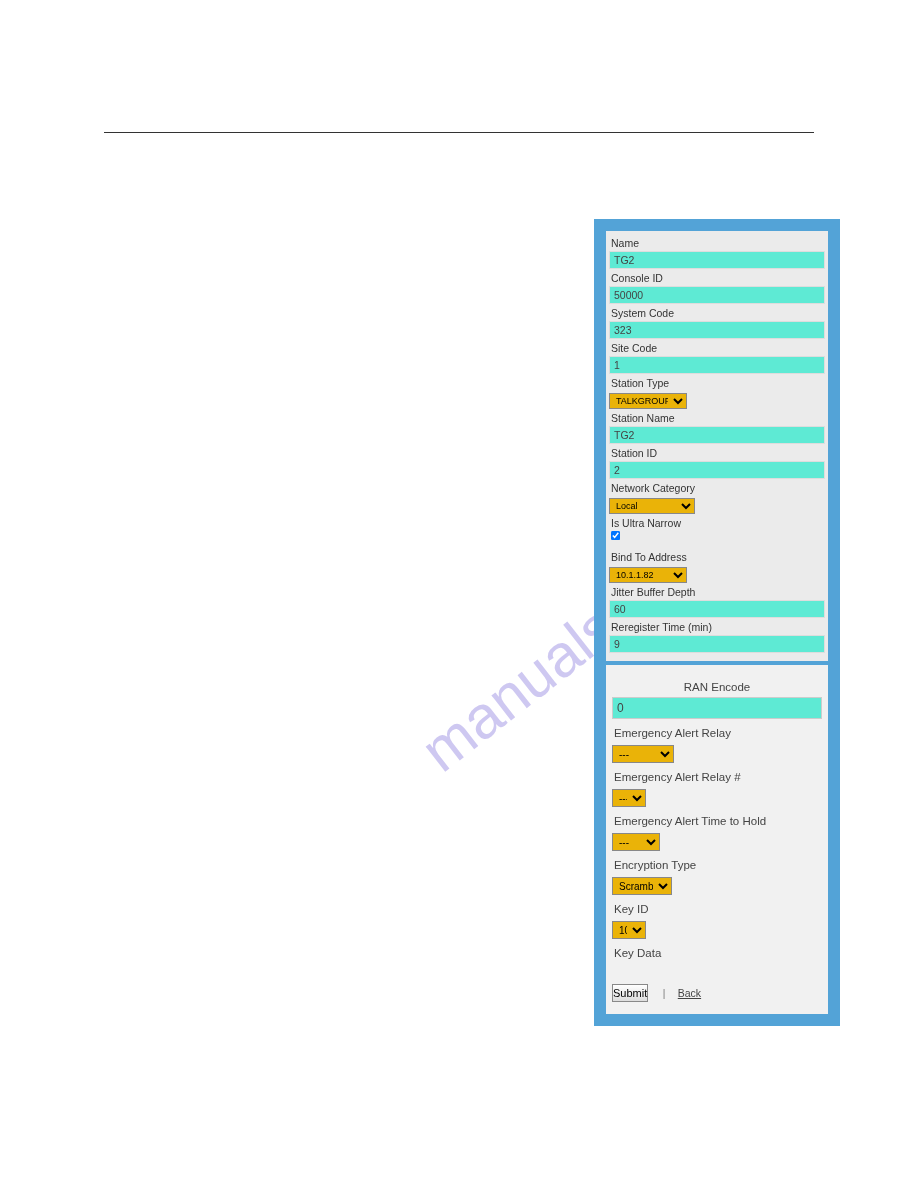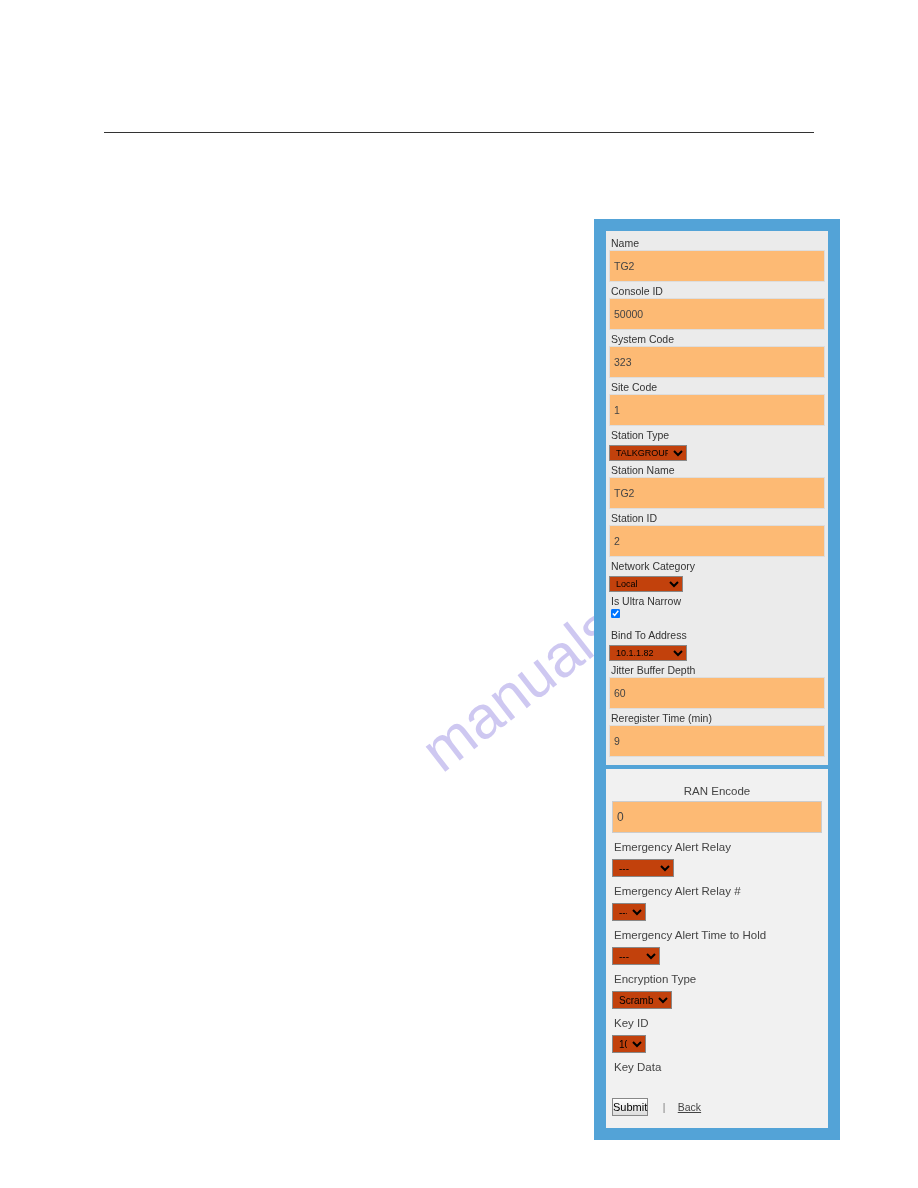--- a/index.html
+++ b/index.html
@@ -50,36 +50,36 @@
   }
   .box-bottom .lbl {
     font-size: 11.5px;
     color: #444;
     margin: 8px 2px 4px 2px;
   }
   input[type="text"] {
     width: 100%;
     height: 18px;
     border: 1px solid #ddd;
-    background: #fdba74;
+    background: #5eead4;
     font-size: 10.5px;
-    padding: 15px 4px;
+    padding: 1px 4px;
     color: #444;
     font-family: inherit;
   }
   .box-bottom input[type="text"] {
     height: 22px;
     border: 1px solid #ccc;
     font-size: 12px;
   }
   select {
     height: 16px;
     font-size: 9px;
     border: 1px solid #888;
-    background: #c2410c;
+    background: #eab308;
     font-family: inherit;
     padding: 0 2px;
   }
   .box-bottom select {
     height: 18px;
     font-size: 10px;
     margin-top: 2px;
   }
   .checkbox-line {
     margin: 0 0 2px 2px;
@@ -170,21 +170,21 @@
         <input type="text" value="TG2" style="">
       </div>
 
       <div class="row">
         <span class="lbl">Station ID</span>
         <input type="text" value="2" style="">
       </div>
 
       <div class="row">
         <span class="lbl">Network Category</span>
-        <select style="width:74px;">
+        <select style="width:86px;">
           <option>Local</option>
         </select>
       </div>
 
       <div class="row">
         <span class="lbl">Is Ultra Narrow</span>
         <div class="checkbox-line">
           <input type="checkbox" checked="" style="">
         </div>
       </div>

